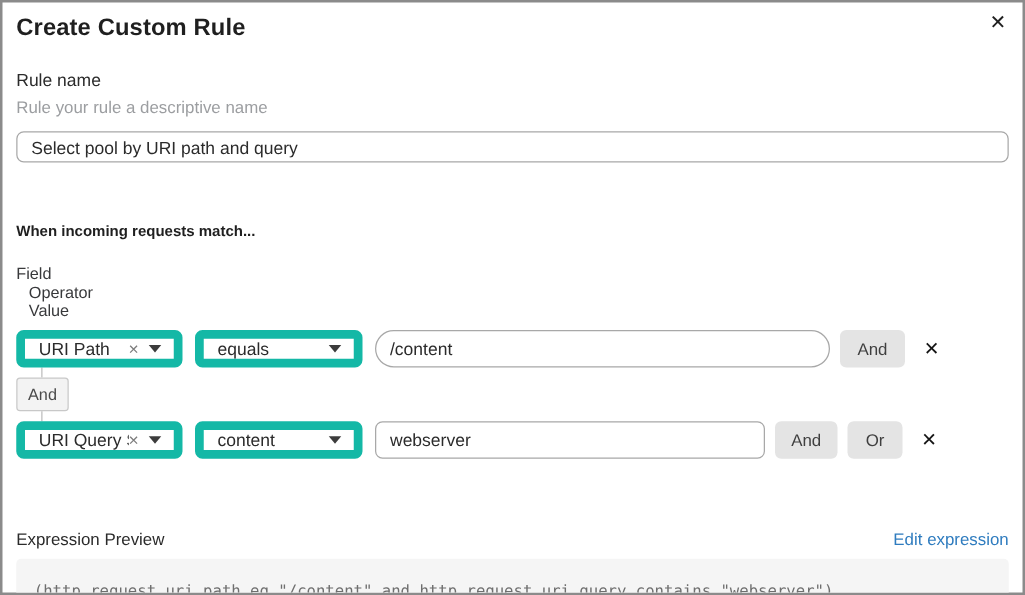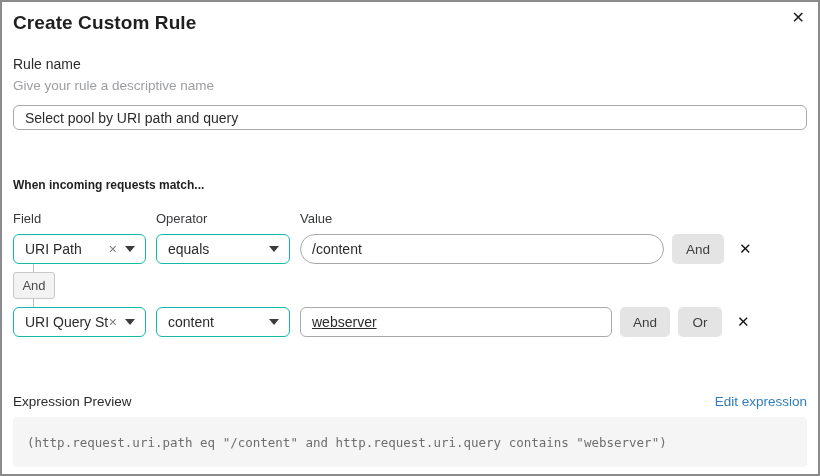--- a/index.html
+++ b/index.html
@@ -29,45 +29,45 @@
   .text-input {
     width: 100%; height: 25px; margin-top: 11px;
     border: 1px solid #a8a8a8; border-radius: 6px;
     padding: 0 11px; font-size: 14px; color: #2b2b2b;
     font-family: "Liberation Sans", "DejaVu Sans", sans-serif;
     outline: none; background: #fff;
   }
 
   .match-heading { font-size: 12px; font-weight: 700; color: #1f1f1f; margin-top: 46px; line-height: 18px; }
 
-  .col-labels { display: flex; margin-top: 17px; font-size: 13px; color: #38393b; }
+  .col-labels { display: flex; margin-top: 17px; font-size: 13px; color: #38393b; flex-direction: column; }
   .col-labels .c1 { width: 133px; }
   .col-labels .c2 { width: 134px; margin-left: 10px; }
   .col-labels .c3 { margin-left: 10px; }
 
   .cond-row { display: flex; align-items: center; margin-top: 8px; height: 30px; }
 
   .select {
-    height: 30px; border: 1px solid #14b8a6; border-radius: 6px;
+    height: 30px; border: 7px solid #14b8a6; border-radius: 6px;
     display: flex; align-items: center; padding: 0 10px 0 11px;
     background: #fff; cursor: pointer; font-size: 14px; color: #2b2b2b;
   }
   .select .sel-label { flex: 1; white-space: nowrap; overflow: hidden; }
   .select.field { width: 133px; }
   .select.op { width: 134px; margin-left: 10px; gap: 18px; }
   .sel-clear { color: #7d7d7d; font-size: 14px; margin-right: 8px; line-height: 1; cursor: pointer; }
   .caret { width: 0; height: 0; border-left: 5px solid transparent; border-right: 5px solid transparent; border-top: 6px solid #3c3c3c; }
 
   .value-input {
     height: 30px; border: 1px solid #a8a8a8; border-radius: 6px;
     margin-left: 10px; padding: 0 11px; font-size: 14px; color: #2b2b2b;
     font-family: "Liberation Sans", "DejaVu Sans", sans-serif; outline: none;
   }
   .value-input.w1 { width: 364px; border-radius: 15px; }
-  .value-input.w2 { width: 312px; text-decoration: underline; }
+  .value-input.w2 { width: 312px; }
 
   .conj-btn {
     height: 30px; border: none; border-radius: 5px; background: #e4e4e4;
     color: #3f3f3f; font-size: 13.5px; cursor: pointer; margin-left: 8px;
     font-family: "Liberation Sans", "DejaVu Sans", sans-serif;
   }
   .conj-btn.and1 { width: 52px; }
   .conj-btn.and2 { width: 50px; }
   .conj-btn.or2  { width: 44px; }
 
@@ -98,21 +98,21 @@
 </style>
 </head>
 <body>
 
 <div class="dialog">
 
   <div class="title">Create Custom Rule</div>
   <button class="close-btn">✕</button>
 
   <div class="section-label">Rule name</div>
-  <div class="hint">Give your rule a descriptive name</div>
+  <div class="hint">Rule your rule a descriptive name</div>
   <input class="text-input" type="text" value="Select pool by URI path and query" style="">
 
   <div class="match-heading">When incoming requests match...</div>
 
   <div class="col-labels">
     <div class="c1">Field</div>
     <div class="c2">Operator</div>
     <div class="c3">Value</div>
   </div>
 

